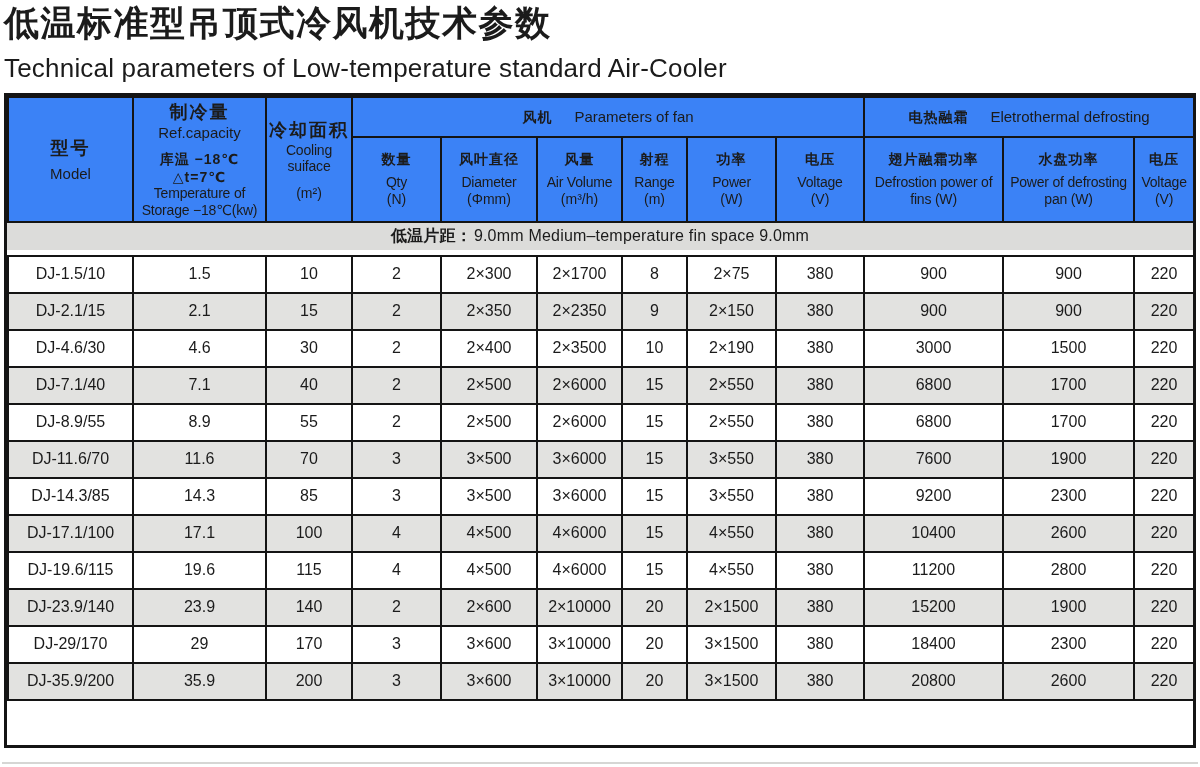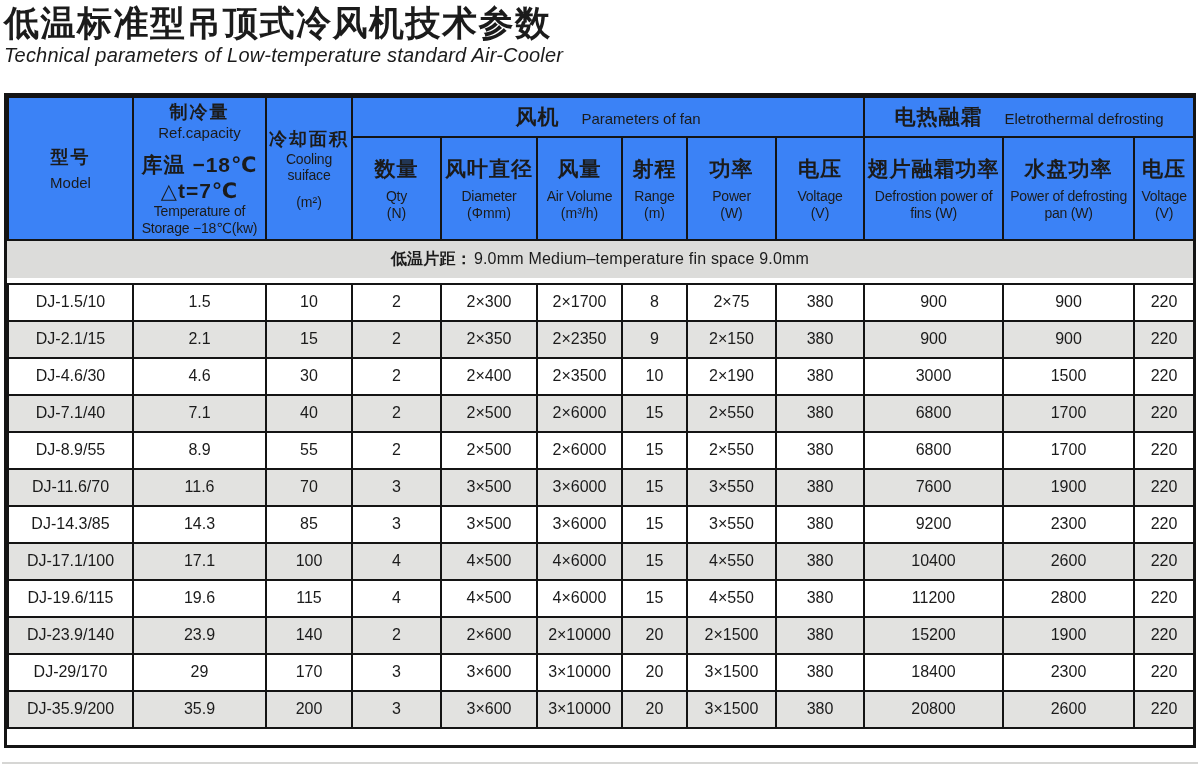--- a/index.html
+++ b/index.html
@@ -10,48 +10,47 @@
     color: #1b1b1b;
     overflow: hidden;
     position: relative;
   }
   .title {
     position: absolute; left: 4px; top: 0px;
     font-size: 35px; font-weight: bold; letter-spacing: 1.5px;
     white-space: nowrap;
   }
   .subtitle {
-    position: absolute; left: 4px; top: 44px;
-    font-size: 20px; font-weight: normal; letter-spacing: 0.2px;
+    position: absolute; left: 4px; top: 53px;
+    font-size: 26px; font-weight: normal; letter-spacing: 0.2px;
     white-space: nowrap;
-    font-style: italic;
   }
   .table-wrap {
     position: absolute; left: 4px; top: 93px;
     width: 1192px; height: 655px;
     border: 3px solid #141414;
     background: #ffffff;
   }
   table { border-collapse: collapse; table-layout: fixed; width: 100%; }
   th, td { border: 2px solid #141414; text-align: center; vertical-align: middle; overflow: hidden; }
 
   .hdr { height: 126px; }
   .hdr th { background: #3b82f6; font-weight: normal; padding: 2px; }
   .hdr .group-row { height: 40px; }
-  .cn { font-weight: bold; font-size: 21px; letter-spacing: 1px; }
+  .cn { font-weight: bold; font-size: 14px; letter-spacing: 1px; }
   .cn-big { font-weight: bold; font-size: 18px; letter-spacing: 2px; }
   .en { font-weight: normal; font-size: 14px; letter-spacing: -0.2px; line-height: 1.2; }
   .en-md { font-weight: normal; font-size: 15px; }
   .unit { font-weight: normal; font-size: 14px; }
   .gap-above { margin-top: 10px; text-align: center; }
   .gap-sm { margin-top: 5px; }
   .group-en { margin-left: 22px; font-size: 15px; font-weight: normal; }
 
   .banner {
-    height: 37px;
+    height: 27px;
     background: #dcdcda;
     display: flex; align-items: center; justify-content: center;
     font-size: 16px; letter-spacing: 0.2px;
   }
   .banner .b-cn { font-weight: bold; }
   .banner .b-en { font-weight: normal; margin-left: 2px; }
   .white-gap { height: 5px; background: #ffffff; }
 
   .data-tbl { height: 446px; }
   .data-tbl td { font-size: 16px; background: #ffffff; padding: 0 2px; }

